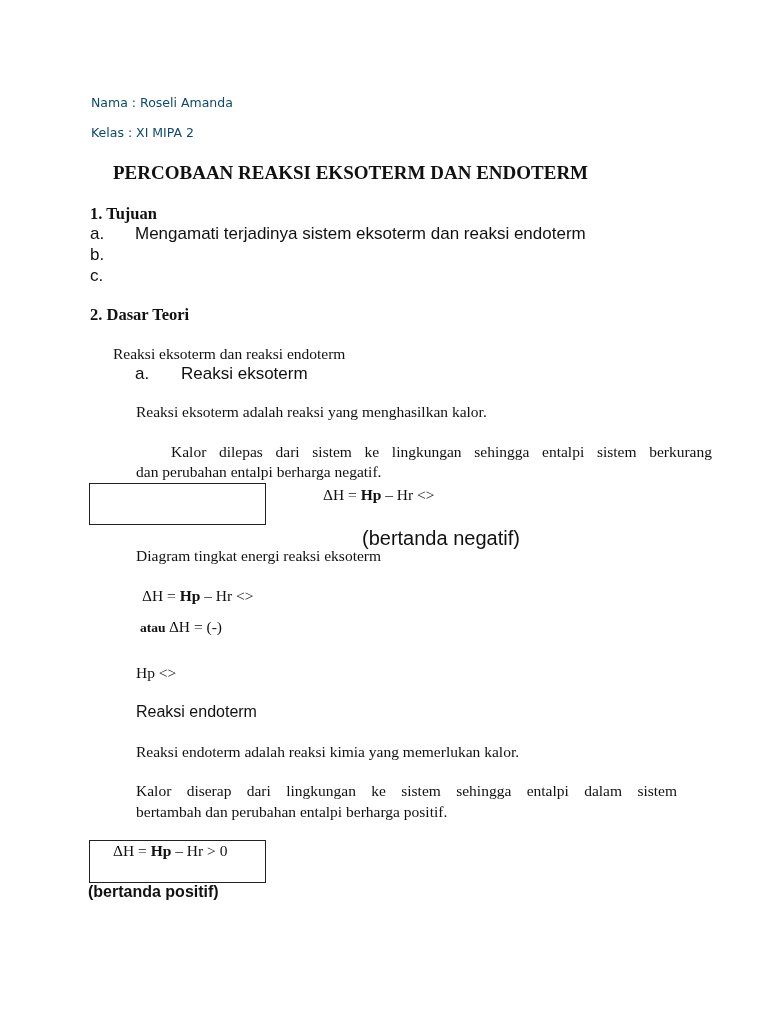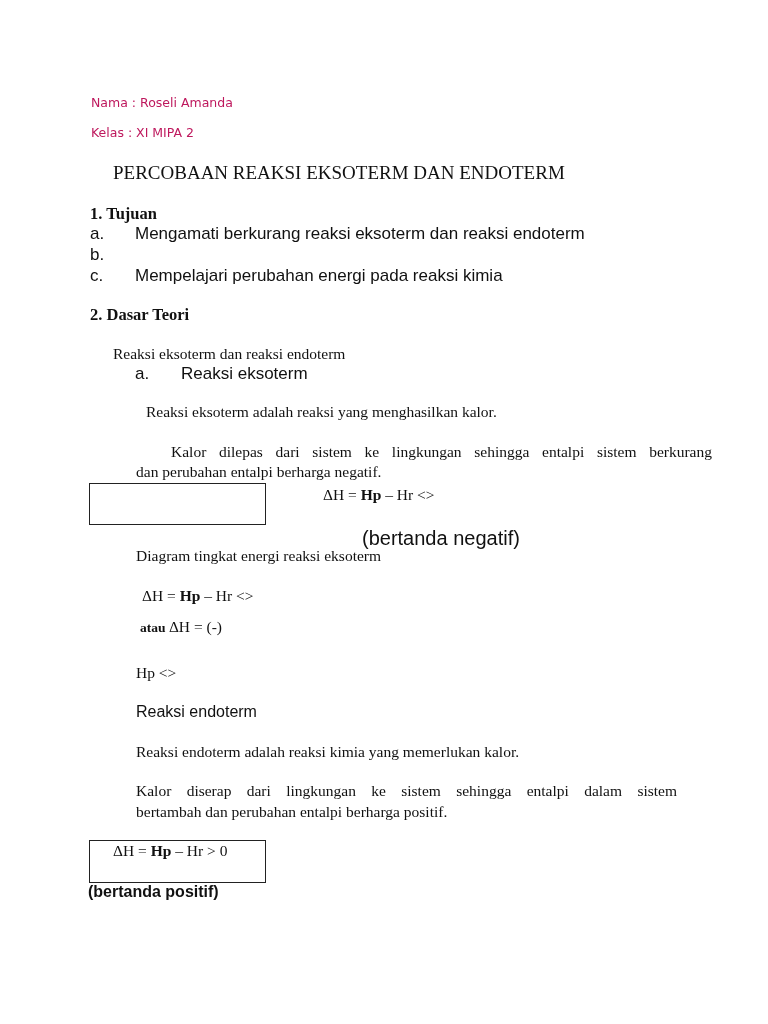--- a/index.html
+++ b/index.html
@@ -1,21 +1,21 @@
 <!DOCTYPE html>
 <html><head>
 <meta charset="utf-8">
 <style>
   html, body { margin: 0; padding: 0; background: #ffffff; }
   body { width: 768px; height: 1024px; position: relative; overflow: hidden; color: #111; }
   .abs { position: absolute; white-space: nowrap; }
   .sans { font-family: "Liberation Sans", "DejaVu Sans", sans-serif; }
   .serif { font-family: "Liberation Serif", "DejaVu Serif", serif; }
-  .cal { font-family: "DejaVu Sans", "Liberation Sans", sans-serif; font-size: 12.5px; color: #be185d; }
-  .title { font-size: 19px; font-weight: normal; left: 113px; top: 162px; }
+  .cal { font-family: "DejaVu Sans", "Liberation Sans", sans-serif; font-size: 12.5px; color: #0c4a6e; }
+  .title { font-size: 19px; font-weight: bold; left: 113px; top: 162px; }
   .h1 { font-size: 16.5px; font-weight: bold; }
   .list-item { font-size: 17px; }
   .list-item .marker { position: absolute; left: 0; }
   .list-item .text { position: absolute; left: 45px; }
   .body16 { font-size: 15.5px; }
   .justify { width: 541px; text-align: justify; text-align-last: justify; white-space: normal; }
   .box { position: absolute; border: 1px solid #222; }
   .eq { font-size: 15.5px; }
   .eq b { font-weight: bold; }
 </style>
@@ -24,38 +24,37 @@
 
 <div class="abs cal" style="left:91px; top:95px;">Nama : Roseli Amanda</div>
 <div class="abs cal" style="left:91px; top:117px;margin-top:8px;">Kelas  : XI MIPA 2</div>
 
 <div class="abs serif title">PERCOBAAN REAKSI EKSOTERM DAN ENDOTERM</div>
 
 <div class="abs serif h1" style="left:90px; top:204px;">1. Tujuan</div>
 
 <div class="abs sans list-item" style="left:90px; top:224px; width:560px; height:20px;">
   <span class="marker">a.</span>
-  <span class="text">Mengamati berkurang reaksi eksoterm dan reaksi endoterm</span>
+  <span class="text">Mengamati terjadinya sistem eksoterm dan reaksi endoterm</span>
 </div>
 <div class="abs sans list-item" style="left:90px; top:245px; width:560px; height:20px;">
   <span class="marker">b.</span>
 </div>
 <div class="abs sans list-item" style="left:90px; top:266px; width:560px; height:20px;">
   <span class="marker">c.</span>
-  <span class="text">Mempelajari perubahan energi pada reaksi kimia</span>
 </div>
 
 <div class="abs serif h1" style="left:90px; top:305px;">2. Dasar Teori</div>
 
 <div class="abs serif body16" style="left:113px; top:345px;">Reaksi eksoterm dan reaksi endoterm</div>
 
 <div class="abs sans" style="left:135px; top:364px; font-size:17px;">a.</div>
 <div class="abs sans" style="left:181px; top:364px; font-size:17px;">Reaksi eksoterm</div>
 
-<div class="abs serif body16" style="left:146px; top:403px;">Reaksi eksoterm adalah reaksi yang menghasilkan kalor.</div>
+<div class="abs serif body16" style="left:136px; top:403px;">Reaksi eksoterm adalah reaksi yang menghasilkan kalor.</div>
 
 <div class="abs serif body16 justify" style="left:136px; top:443px;margin-left:35px;">Kalor dilepas dari sistem ke lingkungan sehingga entalpi sistem berkurang</div>
 <div class="abs serif body16" style="left:136px; top:463px;">dan perubahan entalpi berharga negatif.</div>
 
 <div class="box" style="left:89px; top:483px; width:175px; height:40px;"></div>
 <div class="abs serif eq" style="left:323px; top:486px;">
   <span>ΔH = </span><b>Hp</b><span> – Hr &lt;&gt;</span>
 </div>
 
 <div class="abs sans" style="left:362px; top:527px; font-size:20px;">(bertanda negatif)</div>

